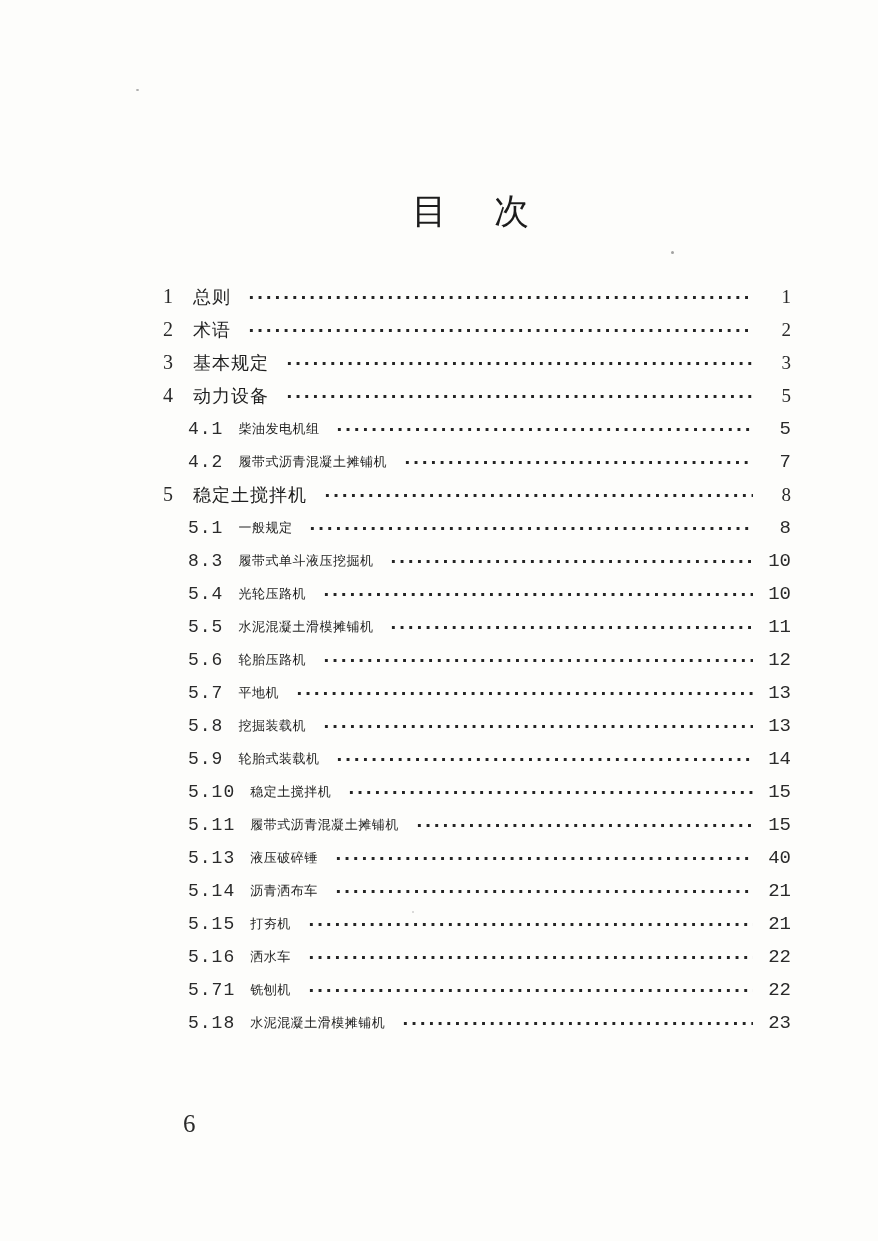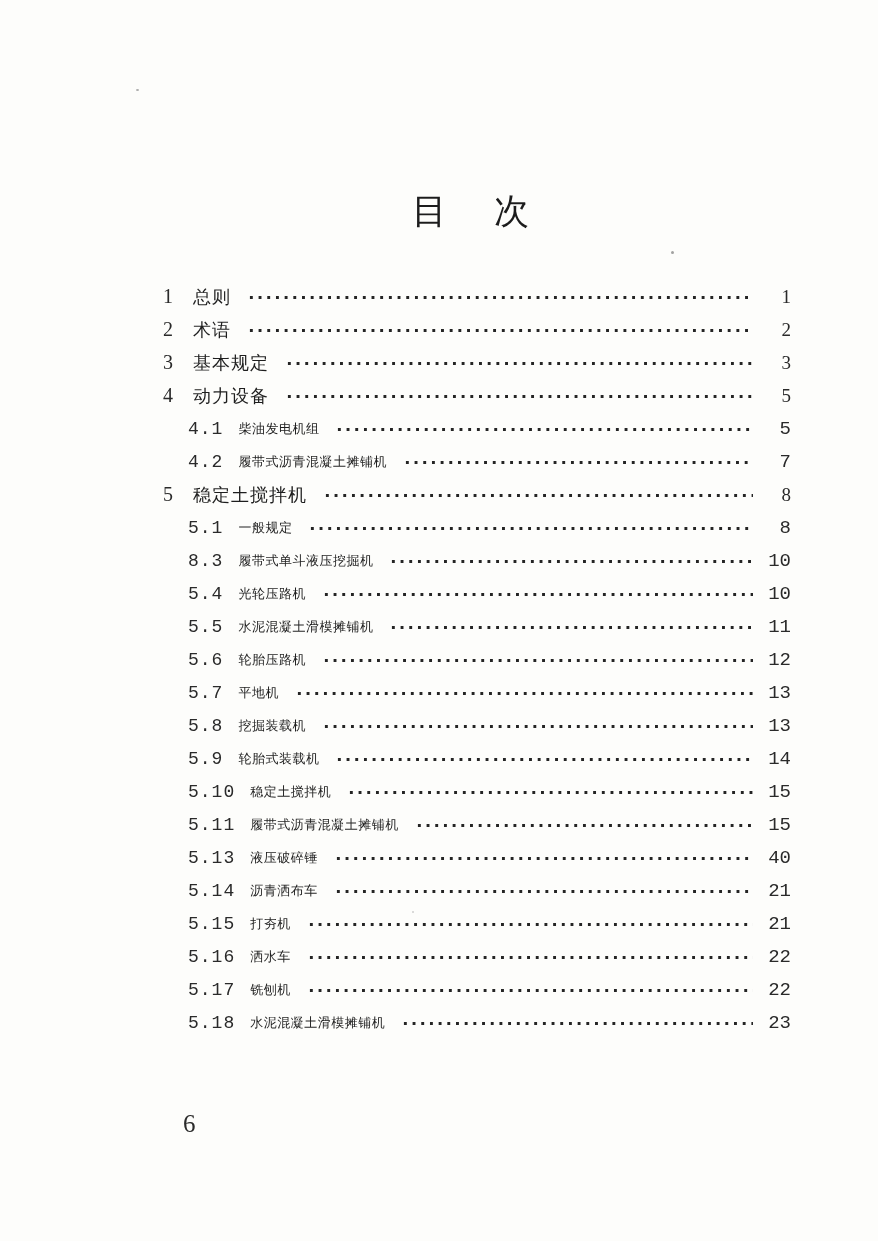--- a/index.html
+++ b/index.html
@@ -218,21 +218,21 @@
     <span class="leader"></span>
     <span class="pagenum">21</span>
   </div>
       <div class="row l2">
     <span class="num">5.16</span>
     <span class="label">洒水车</span>
     <span class="leader"></span>
     <span class="pagenum">22</span>
   </div>
       <div class="row l2">
-    <span class="num">5.17</span>
+    <span class="num">5.71</span>
     <span class="label">铣刨机</span>
     <span class="leader"></span>
     <span class="pagenum">22</span>
   </div>
       <div class="row l2">
     <span class="num">5.18</span>
     <span class="label">水泥混凝土滑模摊铺机</span>
     <span class="leader"></span>
     <span class="pagenum">23</span>
   </div>

